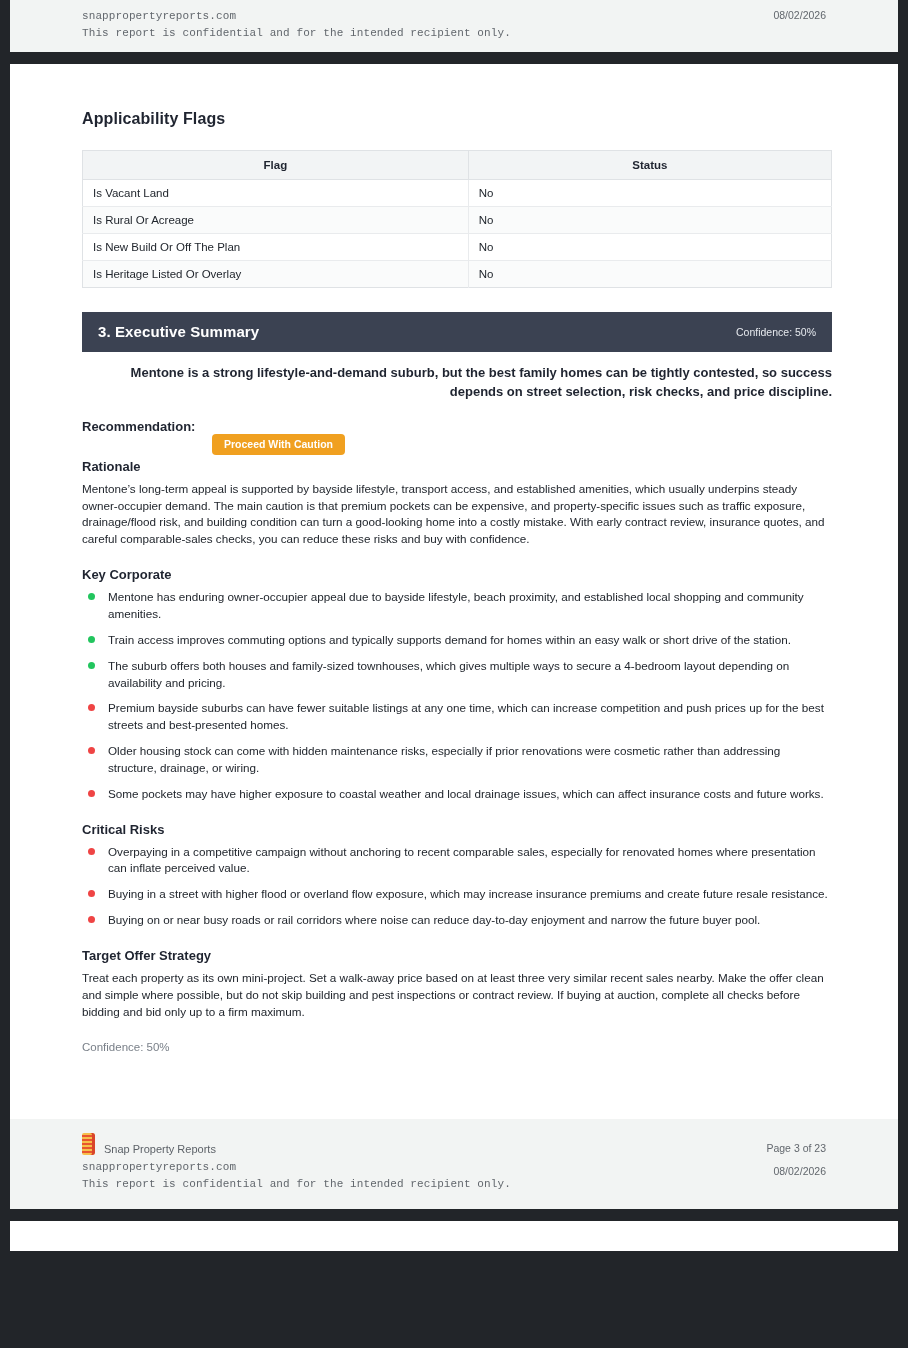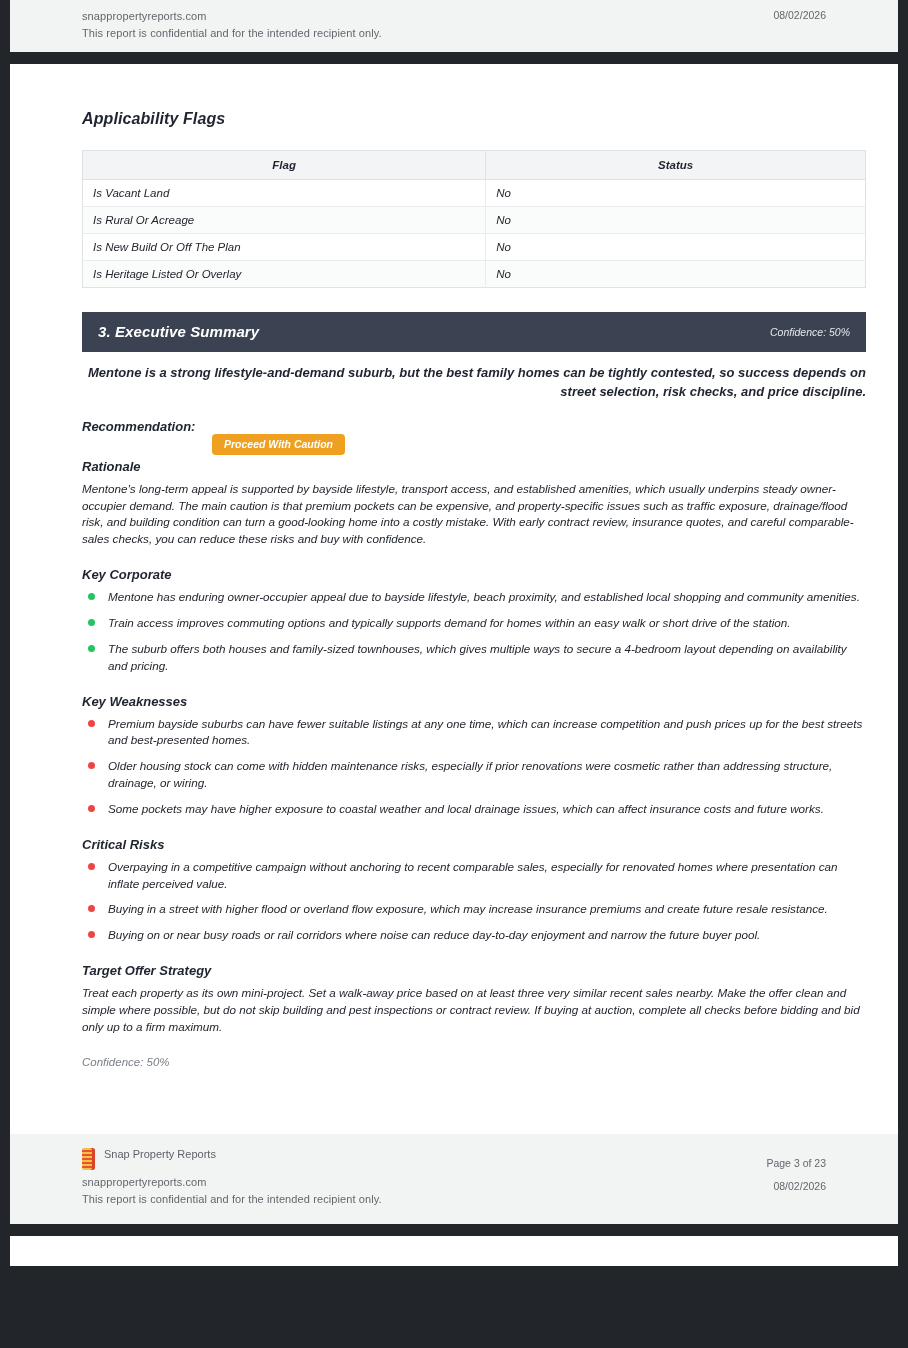--- a/index.html
+++ b/index.html
@@ -24,34 +24,35 @@
     background: #f2f4f3;
     padding: 8px 72px 10px 72px;
     position: relative;
     min-height: 38px;
   }
   .strip .left-line {
     font-size: 11px;
     color: #62676d;
     line-height: 1.55;
     letter-spacing: .1px;
+    font-family: Liberation Mono, monospace;
   }
   .strip .right-line {
     position: absolute;
     right: 72px;
     font-size: 10.5px;
     color: #62676d;
     text-align: right;
   }
   .strip-top .right-date { top: 9px; }
 
   .footer-strip { padding: 14px 72px 16px 72px; }
   .footer-brand {
     display: flex;
-    align-items: flex-start;
+    align-items: flex-end;
     gap: 9px;
     margin-bottom: 4px;
   }
   .logo-mark {
     width: 13px;
     height: 22px;
     border-radius: 2px;
     background:
       repeating-linear-gradient(0deg, #f6bf4a 0 2px, #e8552f 2px 4px),
       #e8552f;
@@ -64,21 +65,21 @@
     position: absolute;
     right: 72px;
     top: 18px;
     text-align: right;
     font-size: 10.5px;
     color: #62676d;
     line-height: 2.2;
   }
 
   
-  .page-body { padding: 46px 32px 26px 72px; font-style: italic; }
+  .page-body { padding: 46px 66px 26px 72px; }
 
   h2.section-title {
     font-size: 16px;
     color: #1f2430;
     font-weight: bold;
     margin-bottom: 22px;
     letter-spacing: .1px;
   }
 
   
@@ -257,21 +258,20 @@
       <h4 class="sub">Rationale</h4>
       <p class="body-text">Mentone’s long-term appeal is supported by bayside lifestyle, transport access, and established amenities, which usually underpins steady owner-occupier demand. The main caution is that premium pockets can be expensive, and property-specific issues such as traffic exposure, drainage/flood risk, and building condition can turn a good-looking home into a costly mistake. With early contract review, insurance quotes, and careful comparable-sales checks, you can reduce these risks and buy with confidence.</p>
 
       <h4 class="sub">Key Corporate</h4>
       <ul class="bullets green">
         <li><span class="dot"></span><span>Mentone has enduring owner-occupier appeal due to bayside lifestyle, beach proximity, and established local shopping and community amenities.</span></li>
         <li><span class="dot"></span><span>Train access improves commuting options and typically supports demand for homes within an easy walk or short drive of the station.</span></li>
         <li><span class="dot"></span><span>The suburb offers both houses and family-sized townhouses, which gives multiple ways to secure a 4-bedroom layout depending on availability and pricing.</span></li>
       </ul>
 
-      <h4 class="sub">Key Weaknesses</h4>
       <ul class="bullets red">
         <li><span class="dot"></span><span>Premium bayside suburbs can have fewer suitable listings at any one time, which can increase competition and push prices up for the best streets and best-presented homes.</span></li>
         <li><span class="dot"></span><span>Older housing stock can come with hidden maintenance risks, especially if prior renovations were cosmetic rather than addressing structure, drainage, or wiring.</span></li>
         <li><span class="dot"></span><span>Some pockets may have higher exposure to coastal weather and local drainage issues, which can affect insurance costs and future works.</span></li>
       </ul>
 
       <h4 class="sub">Critical Risks</h4>
       <ul class="bullets red">
         <li><span class="dot"></span><span>Overpaying in a competitive campaign without anchoring to recent comparable sales, especially for renovated homes where presentation can inflate perceived value.</span></li>
         <li><span class="dot"></span><span>Buying in a street with higher flood or overland flow exposure, which may increase insurance premiums and create future resale resistance.</span></li>

